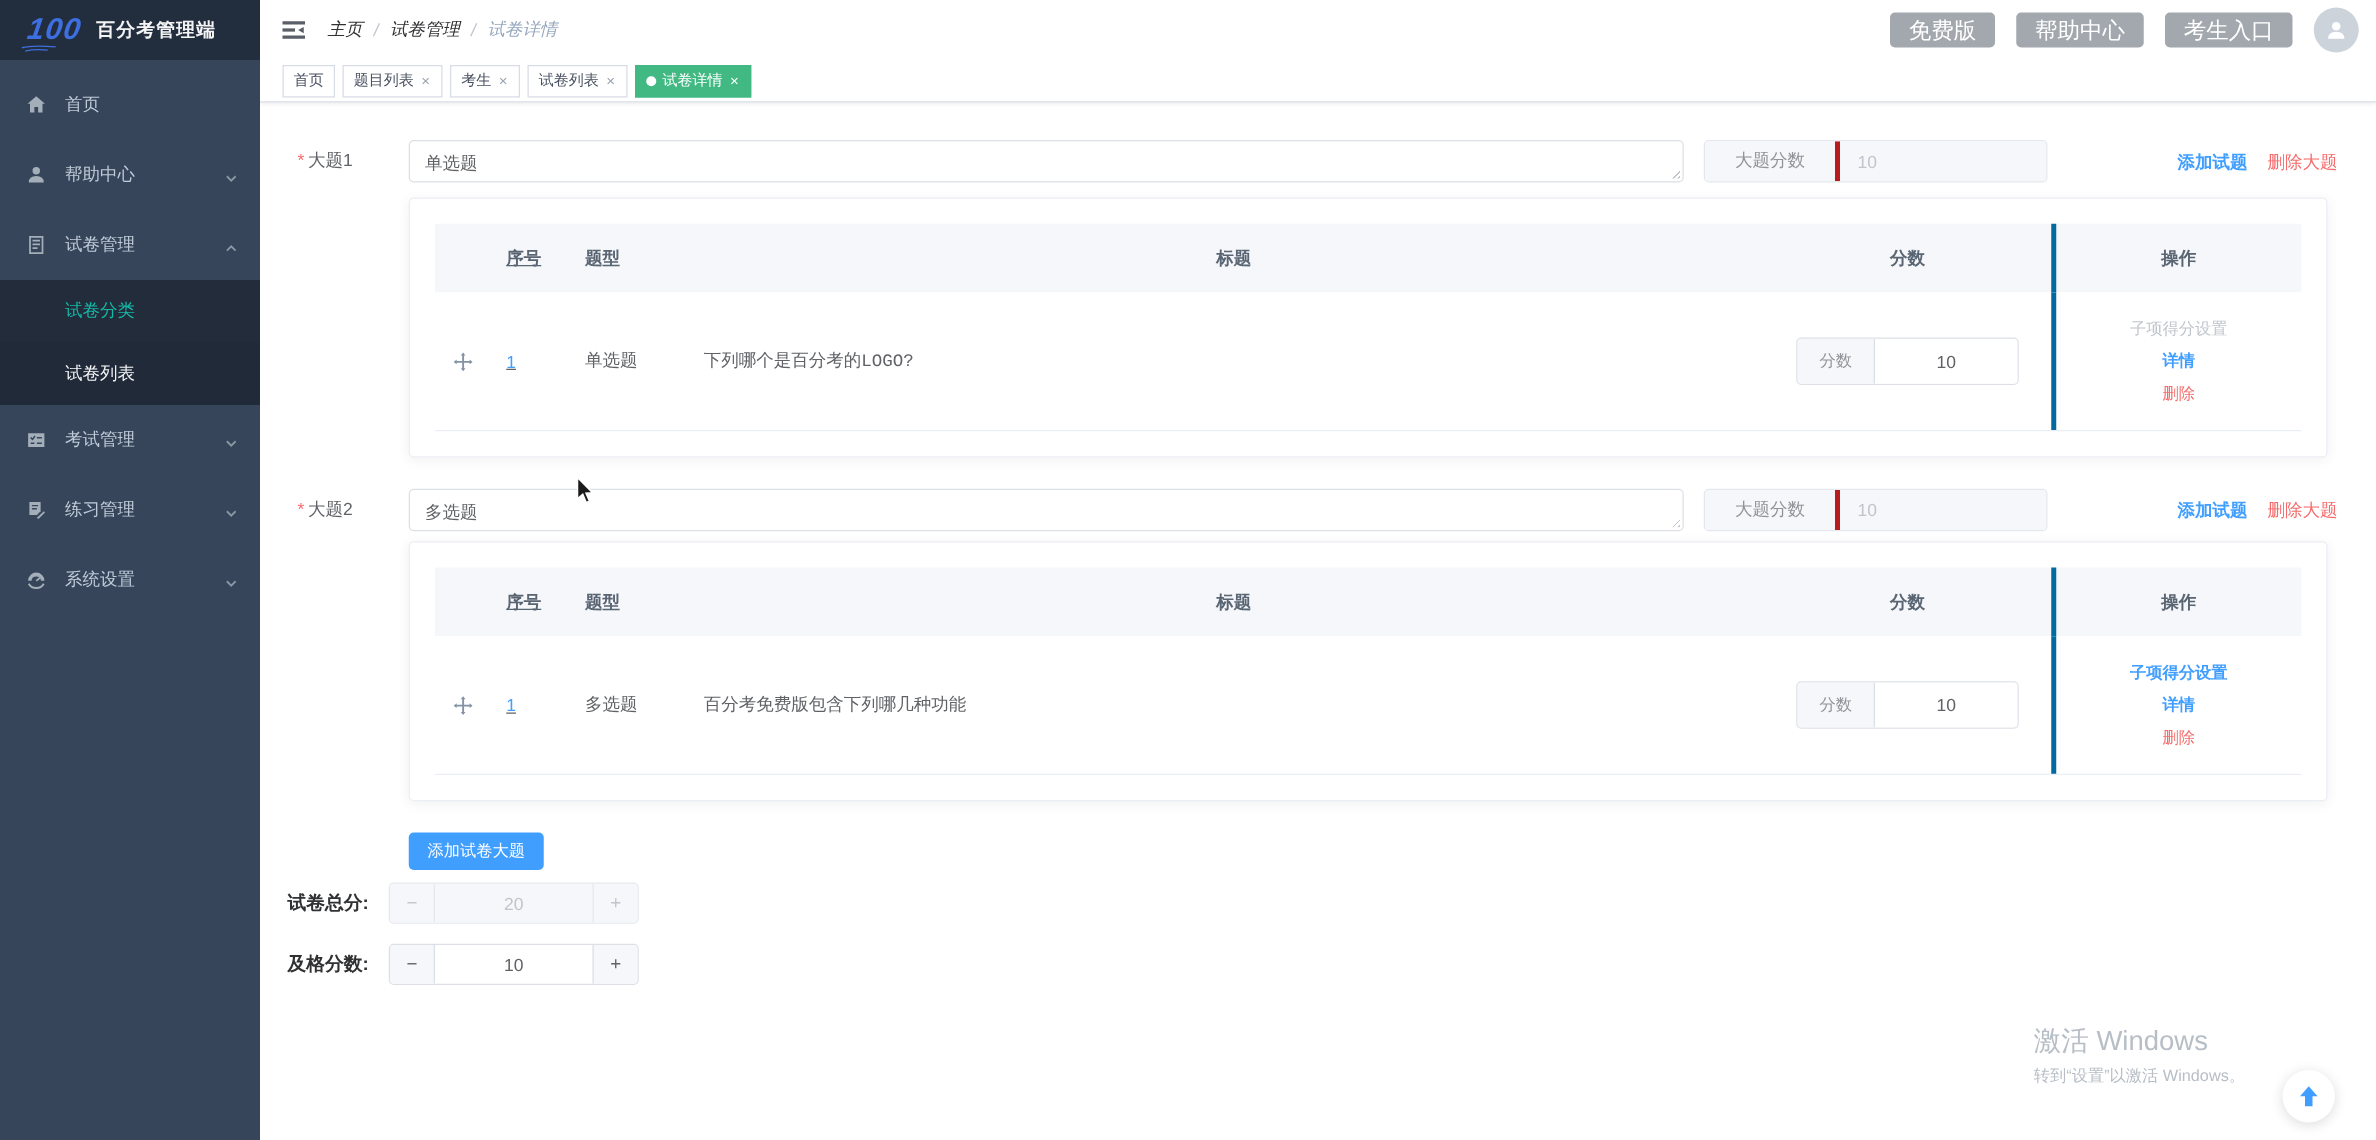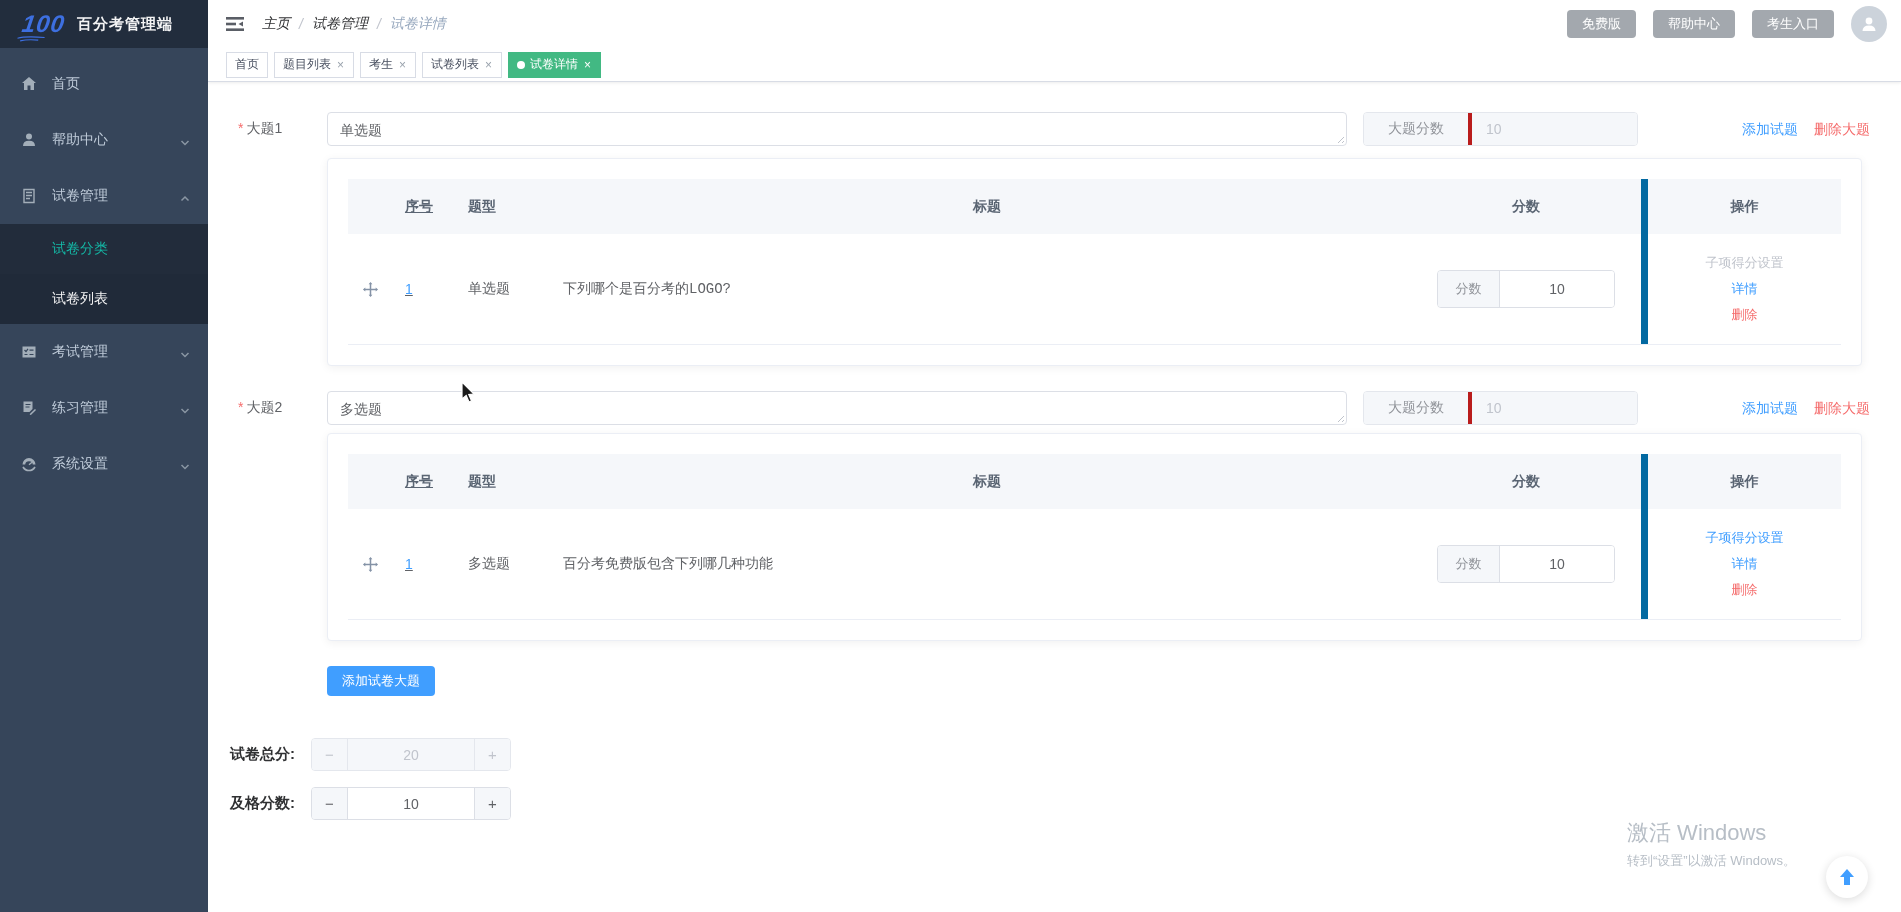--- a/index.html
+++ b/index.html
@@ -26,21 +26,21 @@
   
   .main { position:absolute; left:208px; top:0; right:0; bottom:0; }
   .navbar { height:48px; background:#fff; display:flex; align-items:center; padding:0 14px 0 16px; position:relative; z-index:20; }
   .hamburger { width:22px; height:22px; margin-right:16px; cursor:pointer; display:flex; align-items:center; justify-content:center; }
   .hamburger svg { width:20px; height:20px; fill:#5a5e66; }
   .breadcrumb { display:flex; align-items:center; gap:9px; font-size:14px;font-style:italic; }
   .bc-link { color:#303133; cursor:pointer; }
   .bc-sep { color:#c0c4cc; }
   .bc-current { color:#97a8be; }
   .nav-right { margin-left:auto; display:flex; align-items:center; gap:17px; }
-  .nav-btn { background:#a3a8ae; color:#fff; border:none; border-radius:4px; height:28px; padding:0 15px; font-size:13px; cursor:pointer; font-family:inherit; }
+  .nav-btn { background:#a3a8ae; color:#fff; border:none; border-radius:4px; height:28px; padding:0 15px; font-size:18px; cursor:pointer; font-family:inherit; }
   .avatar { width:36px; height:36px; border-radius:50%; background:#ccd3db; display:flex; align-items:center; justify-content:center; cursor:pointer; }
   .avatar svg { width:20px; height:20px; fill:#fff; }
 
   
   .tagsbar { height:34px; background:#fff; border-bottom:1px solid #d8dce5; box-shadow:0 1px 3px rgba(0,0,0,.08); display:flex; align-items:center; padding-left:18px; gap:6px; position:relative; z-index:15; }
   .tag { height:26px; display:inline-flex; align-items:center; border:1px solid #d8dce5; background:#fff; color:#495060; padding:0 8px; font-size:12px; cursor:pointer; gap:5px; }
   .tag .tag-close { font-size:12px; color:#9aa3ad; line-height:1; padding:0 1px; }
   .tag.active { background:#42b983; border-color:#42b983; color:#fff; }
   .tag.active .tag-close { color:#fff; }
   .tag .dot { width:8px; height:8px; border-radius:50%; background:#fff; display:inline-block; }
@@ -49,45 +49,45 @@
   .content { position:absolute; top:83px; left:0; right:0; bottom:0; overflow:hidden; background:#fff; padding-top:29px; }
   .section-row { display:flex; align-items:flex-start; padding-left:30px; margin-bottom:12px; }
   .sec-label { width:89px; padding-top:8px; font-size:14px; color:#606266; }
   .req-star { color:#f56c6c; margin-right:3px; }
   .sec-title-input { width:1020px; height:34px; border:1px solid #dcdfe6; border-radius:4px; padding:7px 12px; font-size:14px; color:#606266; line-height:20px; position:relative; background:#fff; cursor:text; }
   .resize-grip { position:absolute; right:2px; bottom:2px; width:9px; height:9px; background:repeating-linear-gradient(135deg, transparent 0 2px, #c0c4cc 2px 3px); clip-path:polygon(100% 0, 100% 100%, 0 100%); }
   .score-group { display:flex; width:275px; height:34px; margin-left:16px; border:1px solid #e4e7ed; border-radius:4px; overflow:hidden; }
   .score-prepend { width:108px; background:#f5f7fa; border-right:4px solid #b91c1c; color:#909399; display:flex; align-items:center; justify-content:center; font-size:14px; }
   .score-disabled-input { flex:1; background:#f5f7fa; color:#c0c4cc; display:flex; align-items:center; padding-left:14px; font-size:14px; cursor:not-allowed; }
   .sec-links { margin-left:auto; padding-right:31px; padding-top:9px; display:flex; gap:16px; font-size:14px; }
-  .link-primary { color:#409eff; cursor:pointer; text-decoration:none; }
+  .link-primary { color:#409eff; cursor:pointer; text-decoration:none;font-weight:bold; }
   .link-danger { color:#f56c6c; cursor:pointer; text-decoration:none; }
   .link-disabled { color:#c0c4cc; cursor:not-allowed; }
 
   .card { margin:0 31px 25px 119px; width:1535px; border:1px solid #ebeef5; border-radius:4px; box-shadow:0 2px 10px rgba(0,0,0,.06); padding:20px; background:#fff; }
   .qtable { width:100%; font-size:14px; }
   .qt-header { display:flex; background:#f5f7fa; height:55px; align-items:center; color:#5a6573; font-weight:bold; }
   .qt-row { display:flex; height:111px; align-items:center; background:#fff; border-bottom:1px solid #ebeef5; color:#606266; }
   .col-drag { width:45px; display:flex; justify-content:center; }
   .col-idx { width:75px; padding-left:12px;text-decoration:underline; }
   .col-type { width:95px; }
   .col-title { flex:1;font-family:Liberation Mono, monospace; }
   .col-title.center { text-align:center; }
   .col-score { width:230px; display:flex; justify-content:center; }
-  .col-ops { width:200px; text-align:center; border-left:7px solid #0369a1; align-self:stretch; display:flex; flex-direction:column; justify-content:center; align-items:center; gap:8px; }
+  .col-ops { width:200px; text-align:center; border-left:4px solid #0369a1; align-self:stretch; display:flex; flex-direction:column; justify-content:center; align-items:center; gap:8px; }
   .qt-header .col-ops { gap:0; }
   .drag-handle { cursor:move; }
   .drag-handle svg { width:17px; height:17px; stroke:#8492a6; stroke-width:1.6; fill:#8492a6; }
   .idx-link { color:#409eff; cursor:pointer; }
   .row-score-group { display:flex; width:178px; height:38px; border:1px solid #dcdfe6; border-radius:4px; overflow:hidden; }
   .row-score-prepend { width:62px; background:#f5f7fa; border-right:1px solid #dcdfe6; color:#909399; display:flex; align-items:center; justify-content:center; font-size:13px; }
   .row-score-input { flex:1; border:none; outline:none; text-align:center; font-size:14px; color:#606266; font-family:inherit; width:100%; }
   .op-link { font-size:13px; }
 
-  .add-section-btn { margin-left:119px; background:#409eff; color:#fff; border:none; border-radius:4px; height:30px; padding:0 15px; font-size:13px; cursor:pointer; font-family:inherit; margin-bottom:42px; display:block; }
+  .add-section-btn { margin-left:119px; background:#409eff; color:#fff; border:none; border-radius:4px; height:30px; padding:0 15px; font-size:13px; cursor:pointer; font-family:inherit; margin-bottom:10px; display:block; }
   .stepper-row { display:flex; align-items:center; margin-bottom:16px; }
   .stepper-label { width:103px; text-align:right; padding-right:16px; font-weight:bold; color:#303133; font-size:15px; }
   .stepper { display:flex; width:200px; height:33px; border:1px solid #dcdfe6; border-radius:4px; overflow:hidden; background:#fff; }
   .stepper .st-btn { width:36px; background:#f5f7fa; display:flex; align-items:center; justify-content:center; color:#606266; font-size:15px; cursor:pointer; user-select:none; }
   .stepper .st-btn.left { border-right:1px solid #dcdfe6; }
   .stepper .st-btn.right { border-left:1px solid #dcdfe6; }
   .stepper .st-val { flex:1; display:flex; align-items:center; justify-content:center; color:#606266; font-size:14px; }
   .stepper.disabled { border-color:#e4e7ed; }
   .stepper.disabled .st-btn { background:#f5f7fa; color:#c0c4cc; cursor:not-allowed; border-color:#e4e7ed; }
   .stepper.disabled .st-val { background:#f5f7fa; color:#c0c4cc; }

